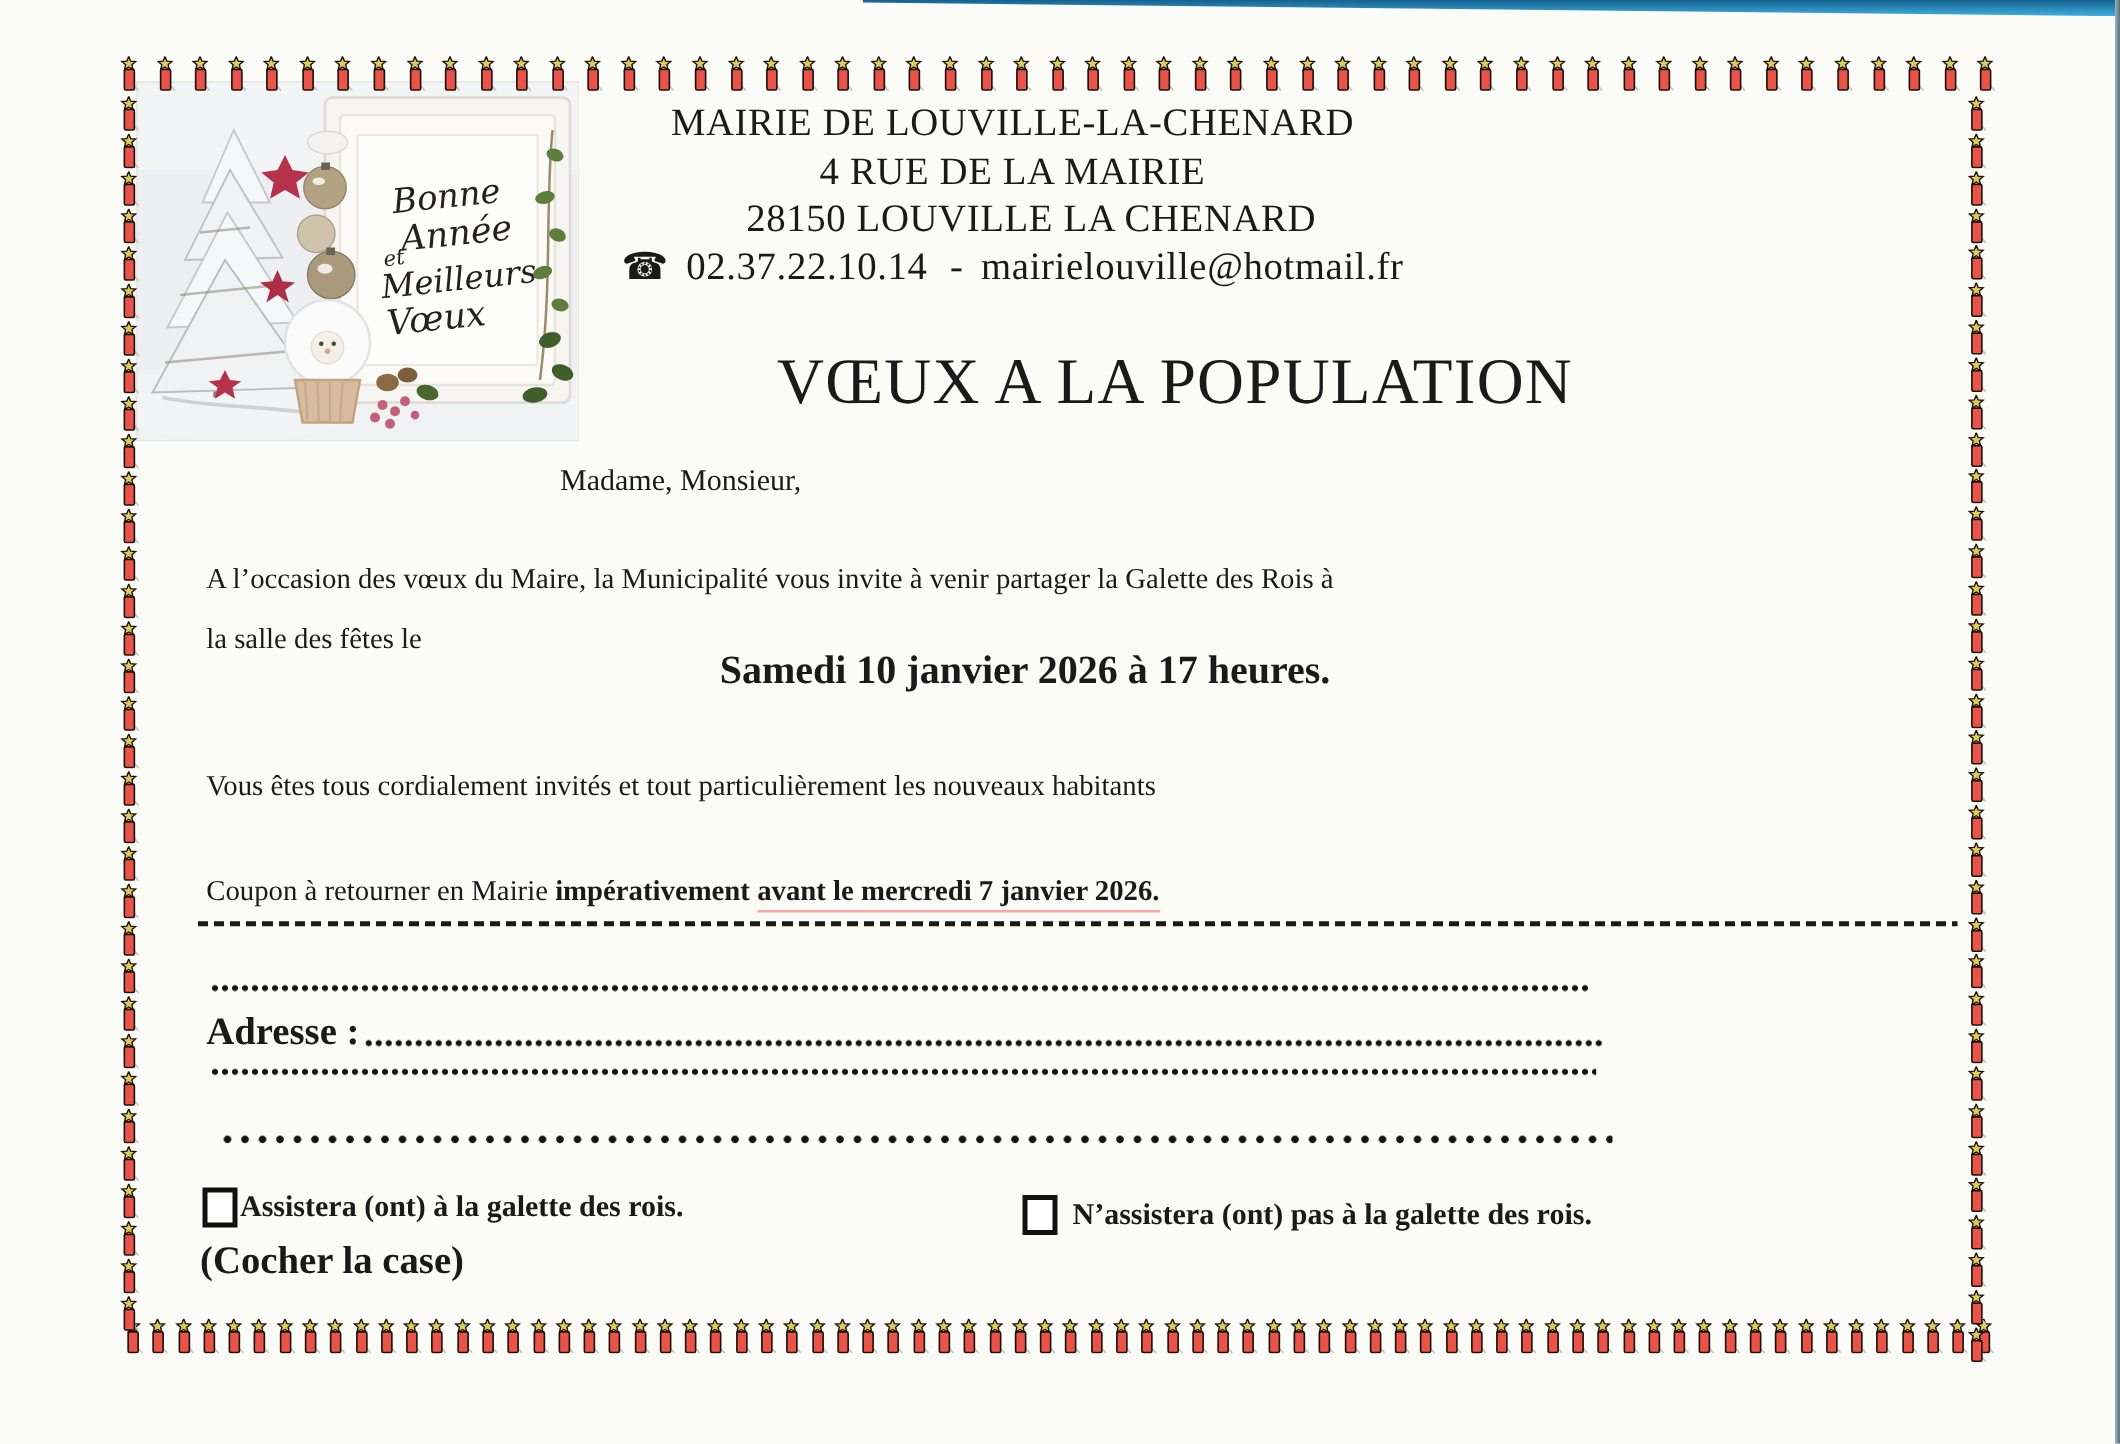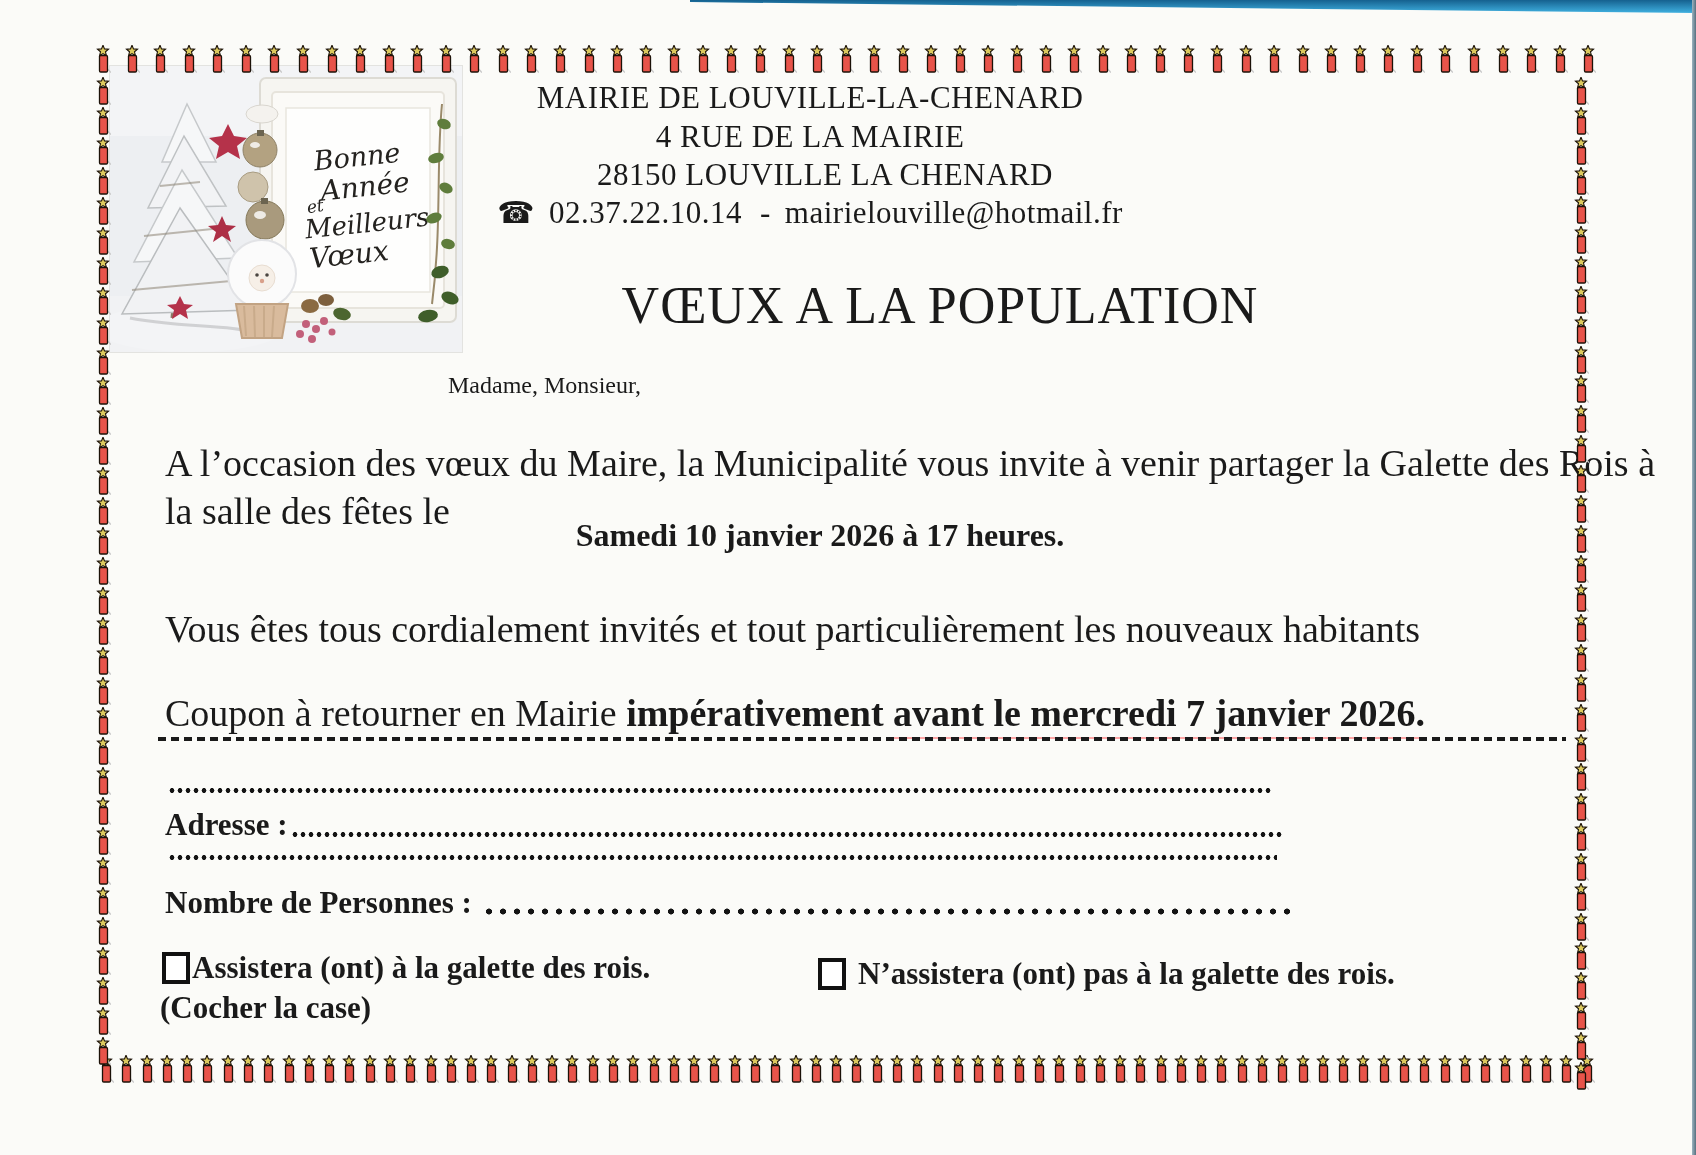--- a/index.html
+++ b/index.html
@@ -38,21 +38,21 @@
   #hdr-a2{top:157px;padding-left:15px;}
   #hdr-contact{top:195px;}
   .phone-glyph{font-family:"DejaVu Sans", sans-serif;font-size:30px;margin-right:14px;}
   .dash-sep{display:inline-block;margin:0 14px 0 18px;}
 
   .title{position:absolute;top:276px;left:184px;width:1512px;text-align:center;
     font-size:52px;letter-spacing:1px;white-space:nowrap;}
 
   .salutation{position:absolute;left:448px;top:372px;font-size:24px;}
 
-  .para{position:absolute;left:165px;font-size:38px;line-height:46px;white-space:nowrap;}
+  .para{position:absolute;left:165px;font-size:23px;line-height:46px;white-space:nowrap;}
   #para-invite1{top:440px;}
   #para-invite2{top:488px;}
   .event-date{position:absolute;top:517px;left:160px;width:1320px;text-align:center;
     font-size:32px;font-weight:bold;white-space:nowrap;}
   #para-all{top:606px;}
   #para-coupon{top:690px;}
   .b{font-weight:bold;}
   .bu{font-weight:bold;border-bottom:2px solid #fca5a5;padding-bottom:3px;}
 
   .cutline{position:absolute;left:158px;top:737px;width:1408px;height:4px;
@@ -64,21 +64,21 @@
   #row-name{top:756px;width:1107px;}
   #row-addr{top:800px;width:1117px;}
   #row-dots{top:826px;width:1112px;height:40px;}
   #row-pers{top:878px;width:1125px;}
   .dots{flex:1;height:38px;margin:0 0 5px 3px;
     background-image:radial-gradient(circle,#141414 2.1px,transparent 2.7px);
     background-size:8px 7px;background-repeat:repeat-x;background-position:0 100%;}
   .dots-big{background-image:radial-gradient(circle,#141414 2.7px,transparent 3.3px);
     background-size:14px 9px;margin-left:10px;}
 
-  .chk-item{position:absolute;display:flex;align-items:center;font-size:31px;font-weight:bold;white-space:nowrap;}
+  .chk-item{position:absolute;display:flex;align-items:center;font-size:24px;font-weight:bold;white-space:nowrap;}
   #chk-yes{left:162px;top:950px;}
   #chk-no{left:818px;top:956px;}
   .chkbox{display:inline-block;width:20px;height:24px;border:4px solid #111;background:#fff;flex:0 0 auto;}
   #chk-yes .chkbox{margin-right:2px;}
   #chk-no .chkbox{margin-right:12px;}
   .note{position:absolute;left:160px;top:990px;font-size:31px;font-weight:bold;}
 </style>
 </head>
 <body>
 
@@ -1554,21 +1554,20 @@
   <span class="dots"></span>
 </div>
 <div class="form-row" id="row-addr">
   <span>Adresse :</span>
   <span class="dots"></span>
 </div>
 <div class="form-row" id="row-dots">
   <span class="dots"></span>
 </div>
 <div class="form-row" id="row-pers">
-  <span>Nombre de Personnes :</span>
   <span class="dots dots-big"></span>
 </div>
 
 <div class="chk-item" id="chk-yes">
   <span class="chkbox"></span>
   <span>Assistera (ont) à la galette des rois.</span>
 </div>
 <div class="chk-item" id="chk-no">
   <span class="chkbox"></span>
   <span>N’assistera (ont) pas à la galette des rois.</span>

